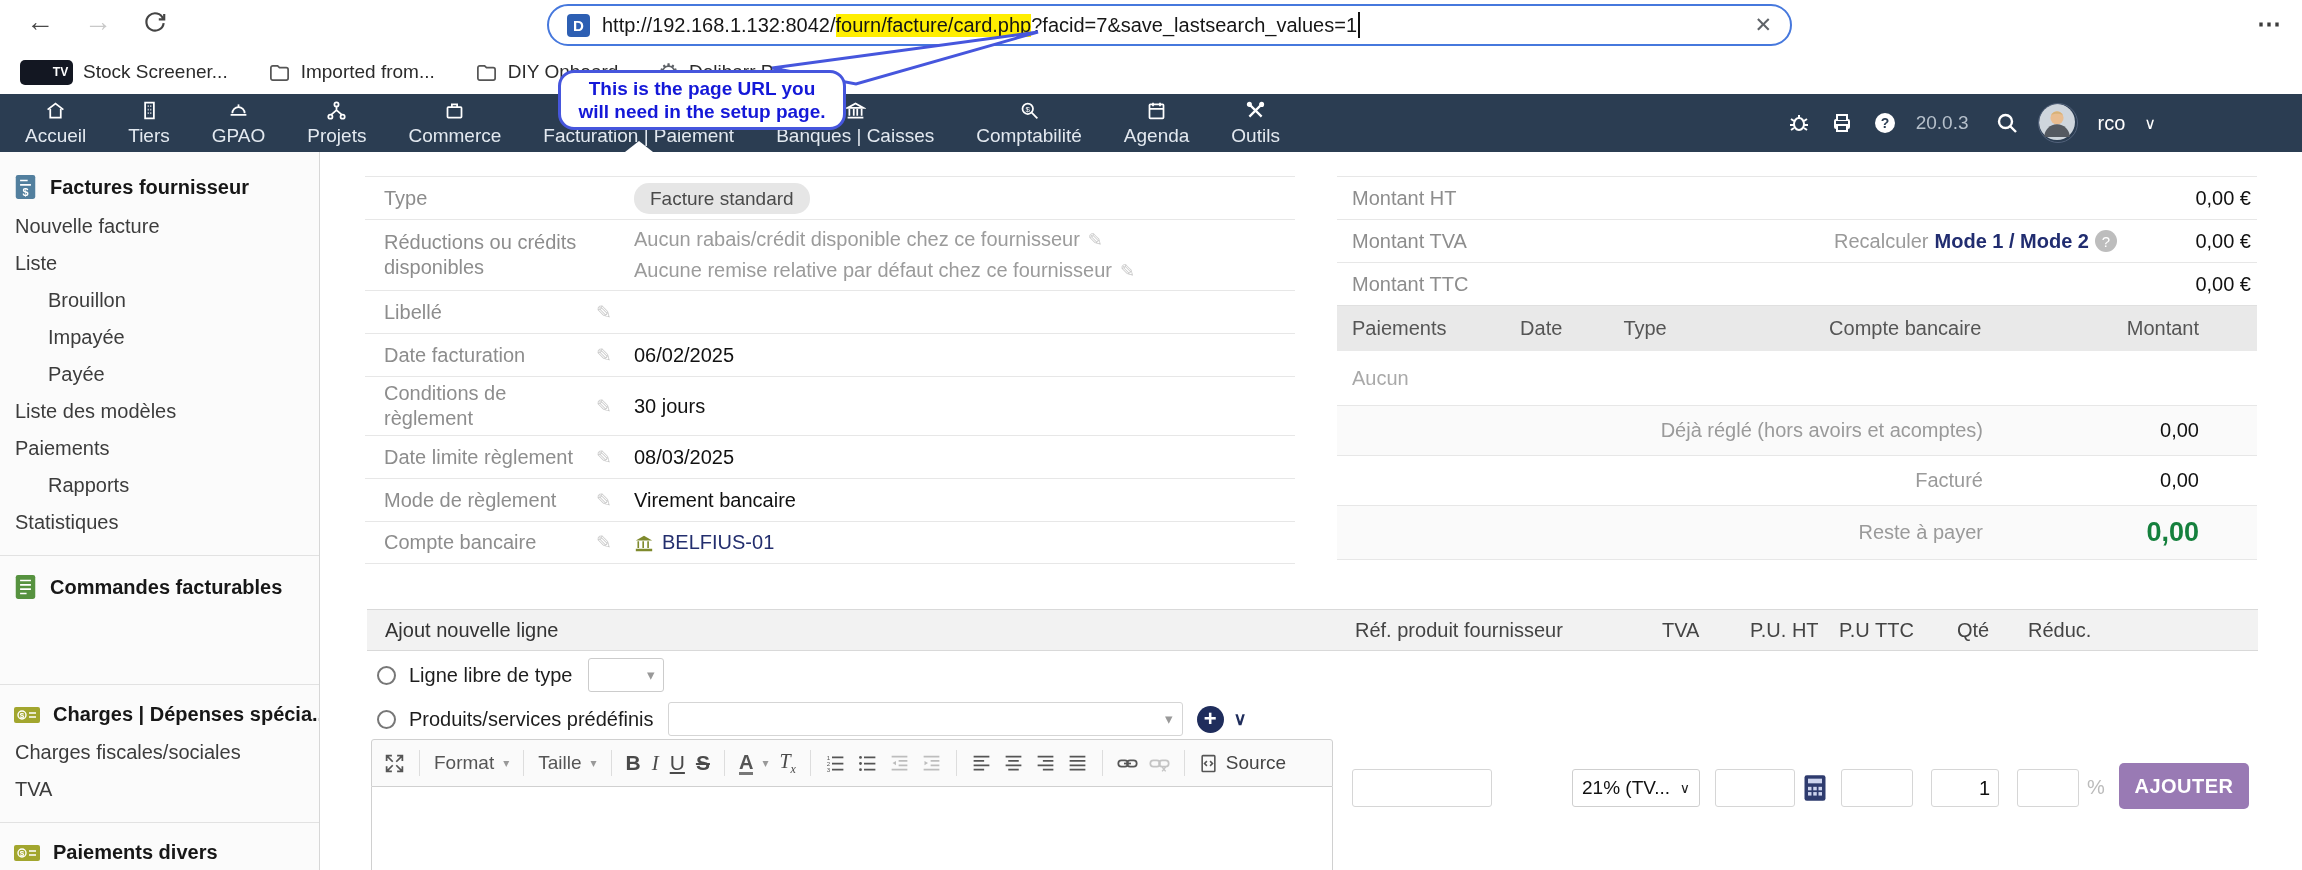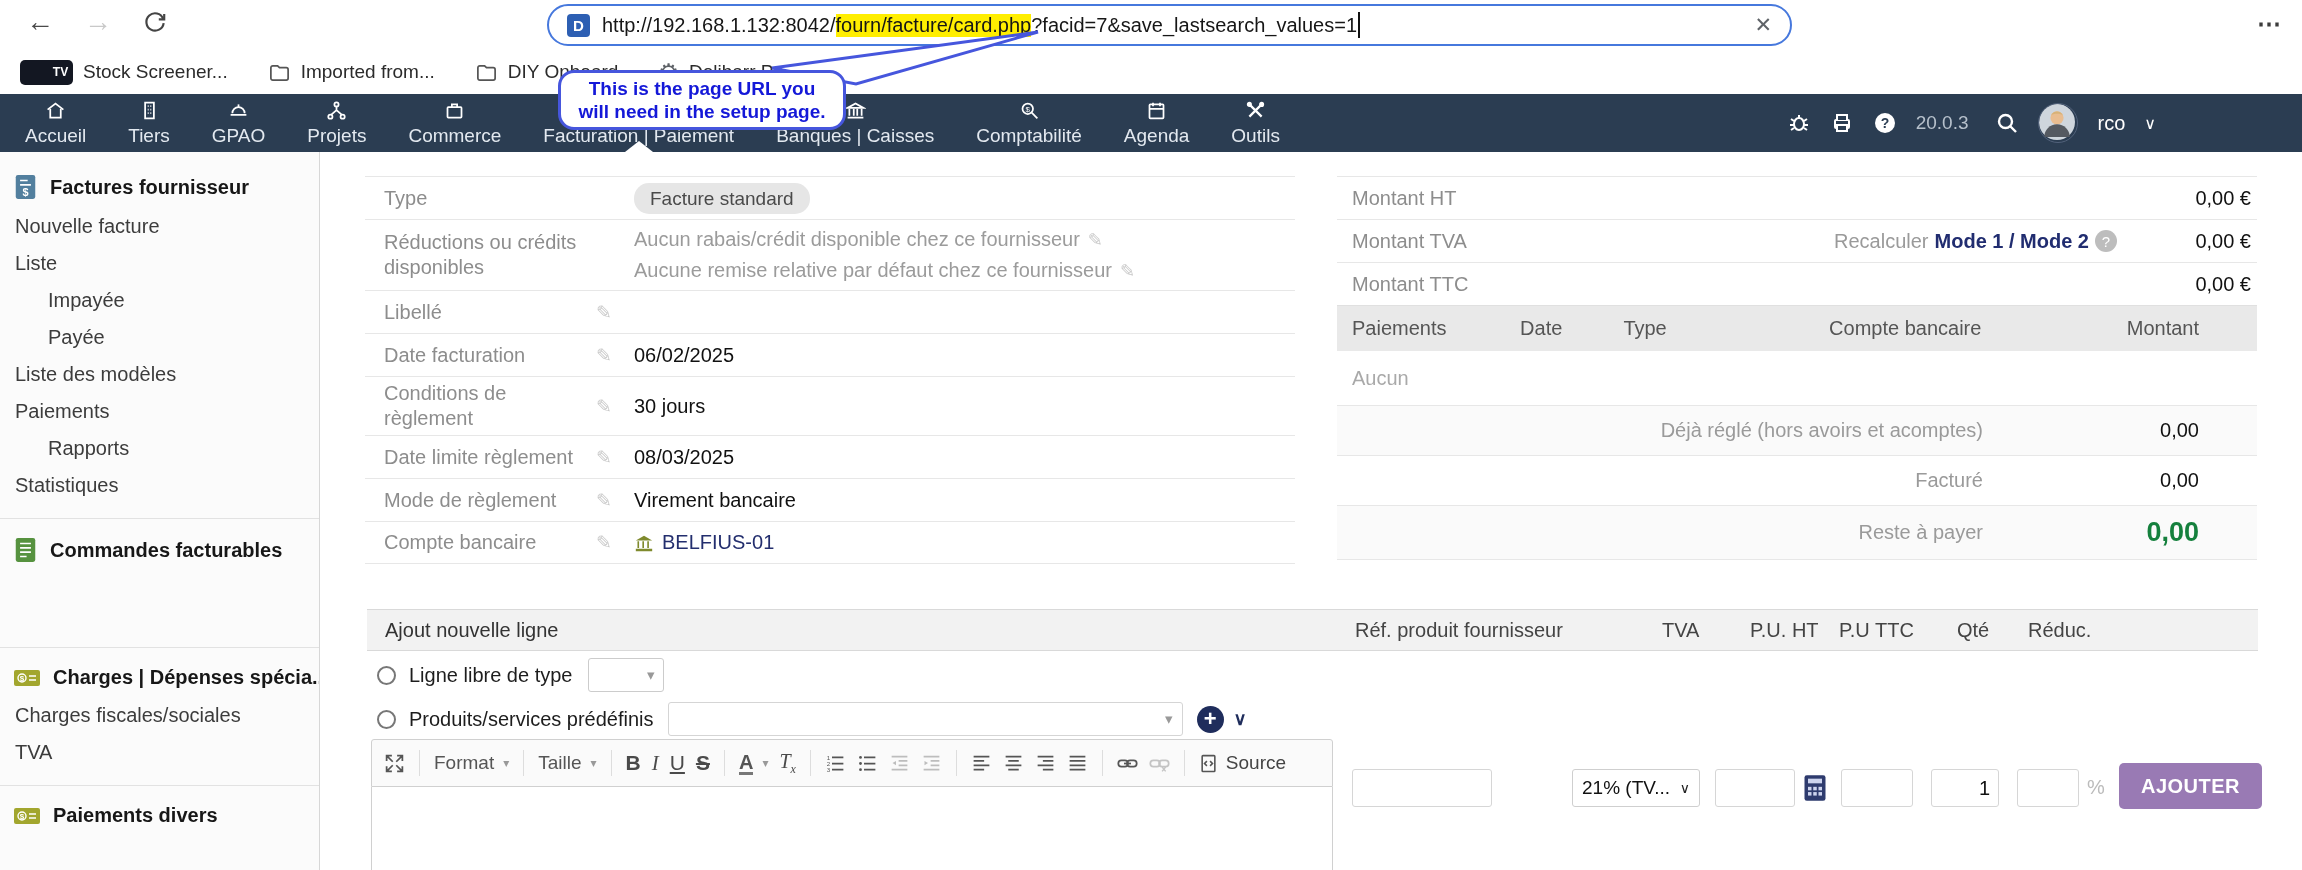--- a/index.html
+++ b/index.html
@@ -124,21 +124,21 @@
   .tb-ico svg{width:21px;height:21px;}
   .tb-src{display:flex;align-items:center;gap:8px;font-size:19px;color:#444;}
   .ed-body{height:90px;background:#fff;border:1px solid #d0d0d0;border-top:none;box-sizing:border-box;}
 
   .inp{position:absolute;top:160px;height:38px;background:#fff;border:1px solid #d6d6d6;border-radius:3px;box-sizing:border-box;
     font-size:20px;font-family:"Liberation Sans",sans-serif;color:#111;padding:0 8px;}
   .vat-select{position:absolute;left:1205px;top:160px;width:128px;height:38px;background:#fff;border:1px solid #cfcfcf;border-radius:3px;
     box-sizing:border-box;display:flex;align-items:center;justify-content:space-between;padding:0 9px;font-size:19px;color:#111;}
   .vat-caret{font-size:14px;color:#222;}
   .pct{position:absolute;left:1720px;top:167px;color:#bbb;font-size:20px;}
-  .submit{position:absolute;left:1752px;top:154px;width:143px;height:46px;background:#997ab4;border:none;border-radius:5px;
+  .submit{position:absolute;left:1752px;top:154px;width:130px;height:46px;background:#997ab4;border:none;border-radius:5px;
     color:#fff;font-weight:bold;font-size:20px;letter-spacing:.5px;display:flex;align-items:center;justify-content:center;
     font-family:"Liberation Sans",sans-serif;}
 </style>
 </head>
 <body>
 
 <div class="screen">
 
   <div class="chrome">
     <div class="nav-btns">
@@ -337,20 +337,21 @@
     <div class="sec-head">
       <svg width="23" height="26" viewBox="0 0 20 24">
           <rect x="1" y="1" width="18" height="22" rx="2" fill="#527f9e"></rect>
           <path d="M5 6h7M5 10h10" stroke="#fff" stroke-width="1.6"></path>
           <text x="10" y="20" font-size="10" fill="#fff" text-anchor="middle" font-weight="bold">$</text>
         </svg>
       <span>Factures fournisseur</span>
     </div>
     <div class="s-item">Nouvelle facture</div>
     <div class="s-item">Liste</div>
+    <div class="s-item ind">Brouillon</div>
     <div class="s-item ind">Impayée</div>
     <div class="s-item ind">Payée</div>
     <div class="s-item">Liste des modèles</div>
     <div class="s-item">Paiements</div>
     <div class="s-item ind">Rapports</div>
     <div class="s-item">Statistiques</div>
     <div class="s-div"></div>
     <div class="sec-head">
       <svg width="23" height="26" viewBox="0 0 20 24">
           <rect x="1" y="1" width="18" height="22" rx="2" fill="#56923f"></rect>

